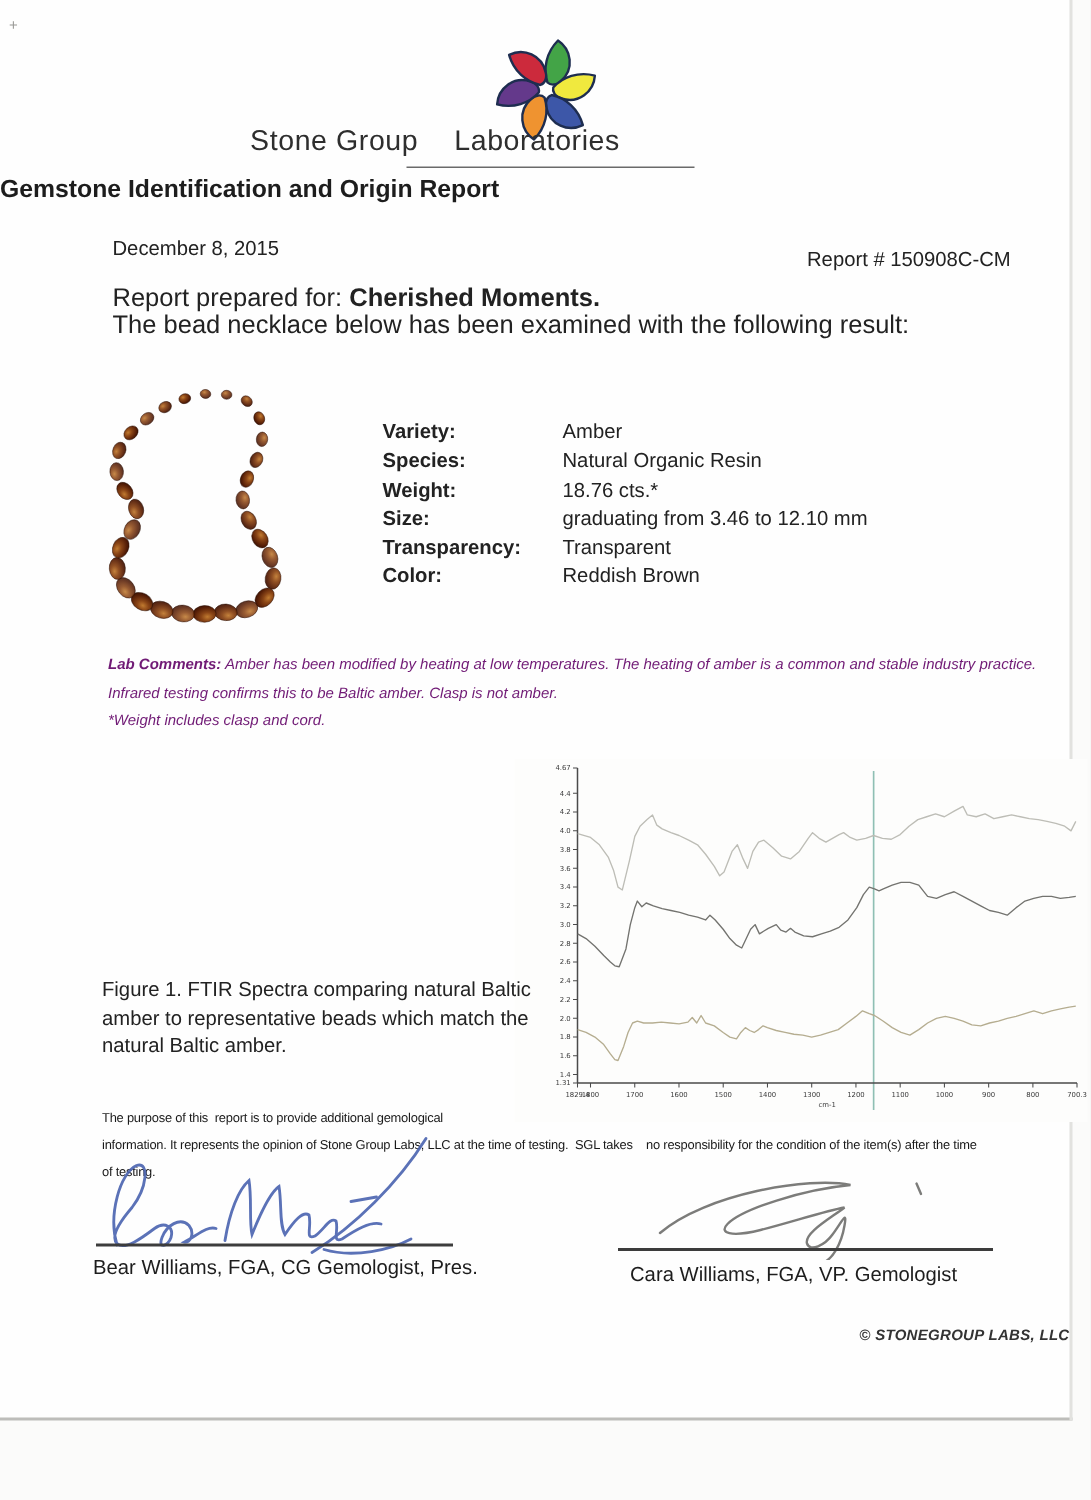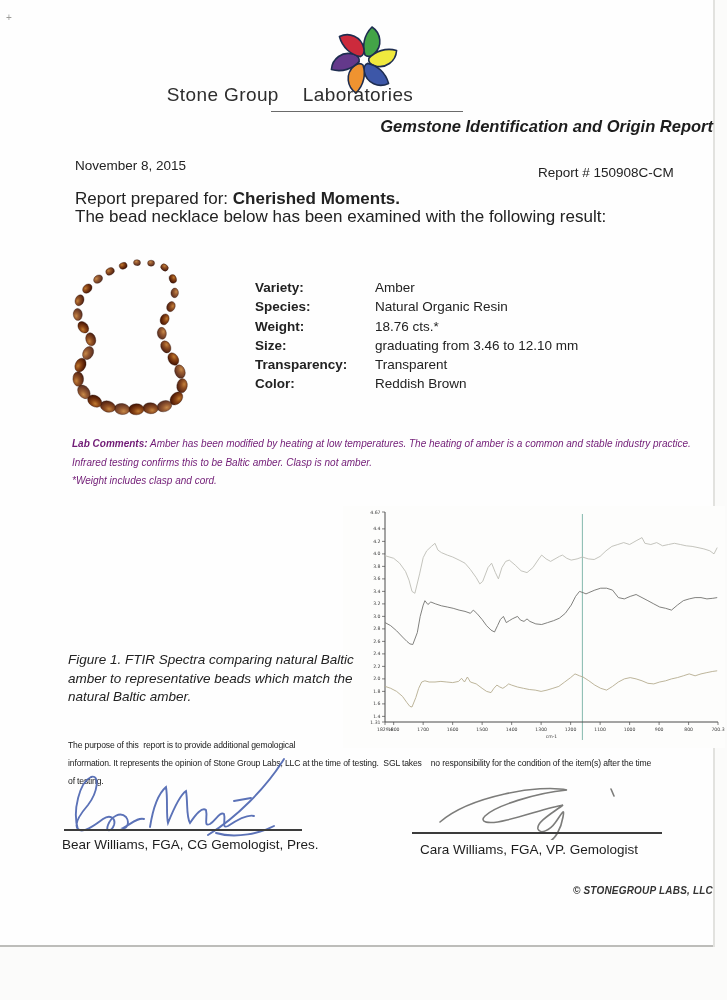--- a/index.html
+++ b/index.html
@@ -5,31 +5,31 @@
   html,body{margin:0;padding:0;background:#f4f4f2;}
   .scan{position:relative;width:727px;height:1000px;background:#fbfbfa;overflow:hidden;
         font-family:"Liberation Sans","DejaVu Sans",sans-serif;color:#222;}
   .paper{position:absolute;left:0;top:0;width:713px;height:945px;background:#fefefe;}
   .edge-b{position:absolute;left:0;top:945px;width:715px;height:2px;background:#bdbdba;}
   .edge-r{position:absolute;left:713px;top:0;width:2px;height:947px;background:#e2e2df;}
   .abs{position:absolute;}
   .brand-line{left:0;top:84px;width:580px;text-align:center;font-size:19px;color:#2e2e2e;letter-spacing:.4px;}
   .brand-gap{display:inline-block;width:24px;}
   .brand-rule{left:271px;top:111px;width:192px;height:1px;background:#6a6a6a;}
-  .report-title{left:0;top:117px;width:713px;text-align:right;font-size:16.5px;font-weight:bold;font-style:italic;color:#1d1d1d;}
+  .report-title{left:0;top:117px;width:713px;text-align:left;font-size:16.5px;font-weight:bold;color:#1d1d1d;}
   .date{left:75px;top:158px;font-size:13.5px;}
   .repnum{left:538px;top:165px;font-size:13.5px;}
   .prepared{left:75px;top:190px;font-size:17px;line-height:17.5px;}
   .spec-table{left:255px;top:278px;font-size:13.5px;line-height:19.3px;}
   .spec-row{display:flex;}
   .spec-label{width:120px;font-weight:bold;}
   .labc{left:72px;top:435px;width:632px;font-size:10px;font-style:italic;line-height:18.5px;color:#701a75;}
   .labc b{font-weight:bold;}
   .chart-box{left:343px;top:506px;width:382px;height:242px;background:#fdfdfc;}
-  .figcap{left:68px;top:651px;width:292px;font-size:13.5px;font-style:italic;line-height:18.5px;}
+  .figcap{left:68px;top:651px;width:292px;font-size:13.5px;line-height:18.5px;}
   .disclaimer{left:68px;top:736px;font-size:8.6px;letter-spacing:-.15px;line-height:18px;color:#1a1a1a;}
   .disclaimer div{white-space:pre;}
   .sigline{height:2px;background:#3c3c3c;}
   .signame{font-size:13.5px;color:#1d1d1d;}
   .footer{left:0;top:885px;width:713px;text-align:right;font-size:10px;font-style:italic;font-weight:bold;color:#333;letter-spacing:.2px;}
   .scanmark{left:6px;top:12px;font-size:10px;color:#9a9a97;}
   svg{display:block;}
 </style>
 </head>
 <body>
@@ -48,21 +48,21 @@
       <path d="M 1,-5 C -2,-14 0,-25 8,-33 C 17,-27 19,-14 10,-6 C 7,-3 3,-3 1,-5 Z" fill="#64398b" stroke="#1e2d50" stroke-width="1.6" stroke-linejoin="round" transform="translate(46,40) rotate(240)"></path>
       <path d="M 1,-5 C -2,-14 0,-25 8,-33 C 17,-27 19,-14 10,-6 C 7,-3 3,-3 1,-5 Z" fill="#cc2a3c" stroke="#1e2d50" stroke-width="1.6" stroke-linejoin="round" transform="translate(46,40) rotate(300)"></path>
     </svg>
 
   <div class="abs brand-line">
     <span>Stone Group</span><span class="brand-gap"></span><span>Laboratories</span>
   </div>
   <div class="abs brand-rule"></div>
   <div class="abs report-title">Gemstone Identification and Origin Report</div>
 
-  <div class="abs date">November 8, 2015</div>
+  <div class="abs date">December 8, 2015</div>
   <div class="abs repnum">Report # 150908C-CM</div>
 
   <div class="abs prepared">
     <div><span>Report prepared for: </span><b>Cherished Moments.</b></div>
     <div>The bead necklace below has been examined with the following result:</div>
   </div>
 
   <svg class="abs" style="left:56px;top:240px" width="172" height="192" viewBox="0 0 172 192" id="necklace-svg">
     <defs>
       <radialGradient id="beadGrad" cx="38%" cy="32%" r="75%">

